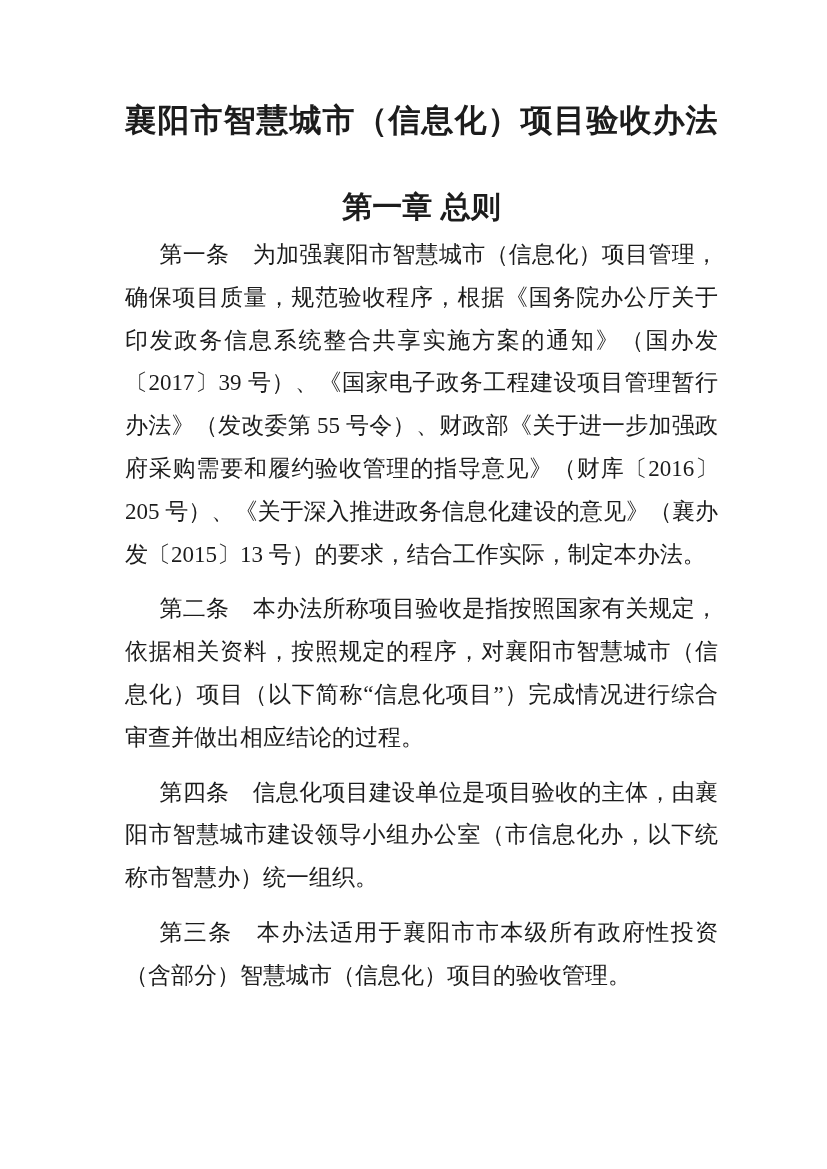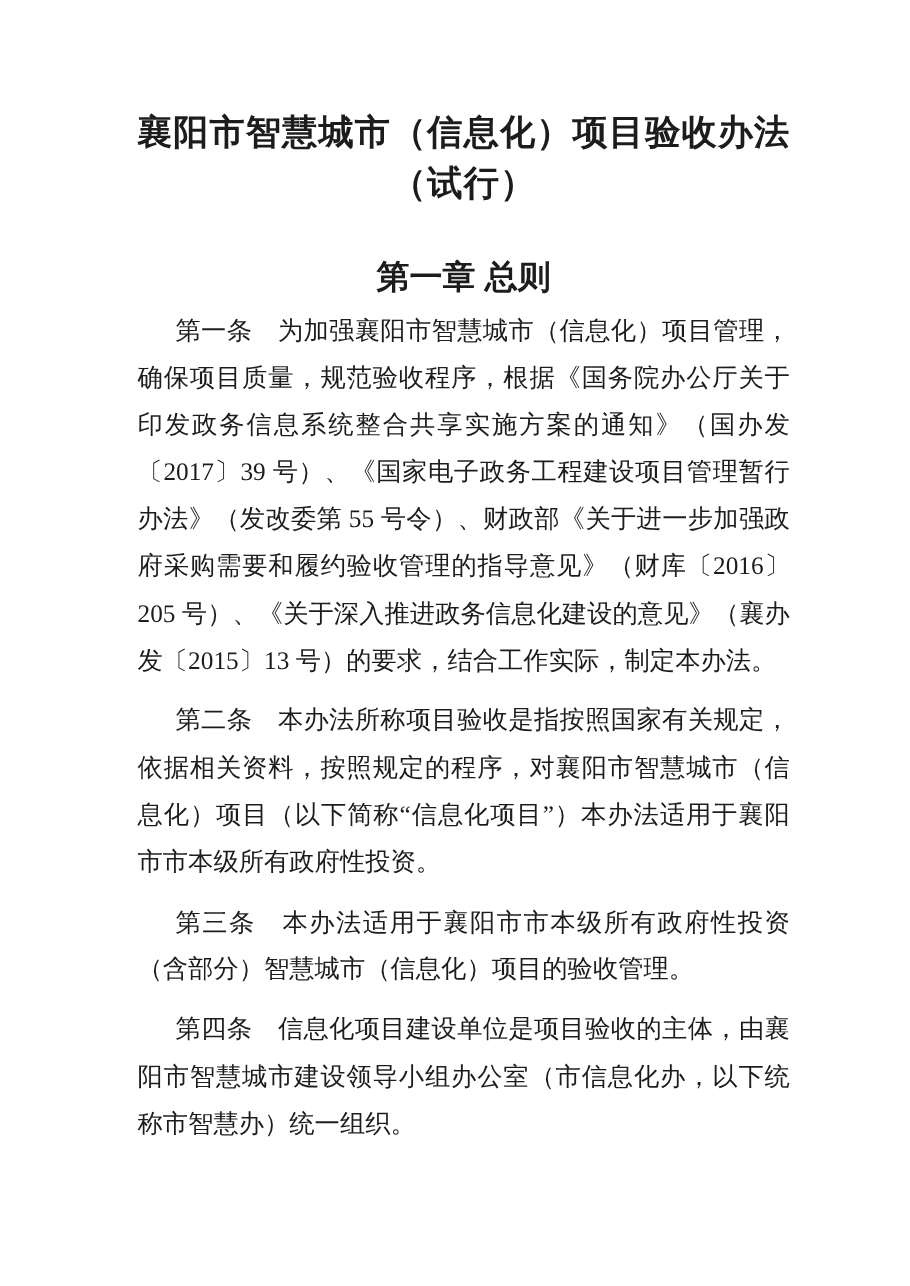--- a/index.html
+++ b/index.html
@@ -55,26 +55,25 @@
   }
 </style>
 </head>
 <body>
 
 <div class="page">
   <div class="content">
 
     <div class="doc-title">
       <div>襄阳市智慧城市（信息化）项目验收办法</div>
-      <div>（试行）</div>
     </div>
 
     <div class="chapter-heading">第一章 总则</div>
 
     <div class="body-text">
       <p>第一条　为加强襄阳市智慧城市（信息化）项目管理，确保项目质量，规范验收程序，根据《国务院办公厅关于印发政务信息系统整合共享实施方案的通知》（国办发〔2017〕39 号）、《国家电子政务工程建设项目管理暂行办法》（发改委第 55 号令）、财政部《关于进一步加强政府采购需要和履约验收管理的指导意见》（财库〔2016〕205 号）、《关于深入推进政务信息化建设的意见》（襄办发〔2015〕13 号）的要求，结合工作实际，制定本办法。</p>
-      <p>第二条　本办法所称项目验收是指按照国家有关规定，依据相关资料，按照规定的程序，对襄阳市智慧城市（信息化）项目（以下简称“信息化项目”）本办法适用于襄阳市市本级所有政府性投资。</p>
+      <p>第二条　本办法所称项目验收是指按照国家有关规定，依据相关资料，按照规定的程序，对襄阳市智慧城市（信息化）项目（以下简称“信息化项目”）完成情况进行综合审查并做出相应结论的过程。</p>
+      <p>第四条　信息化项目建设单位是项目验收的主体，由襄阳市智慧城市建设领导小组办公室（市信息化办，以下统称市智慧办）统一组织。</p>
       <p>第三条　本办法适用于襄阳市市本级所有政府性投资（含部分）智慧城市（信息化）项目的验收管理。</p>
-      <p>第四条　信息化项目建设单位是项目验收的主体，由襄阳市智慧城市建设领导小组办公室（市信息化办，以下统称市智慧办）统一组织。</p>
     </div>
 
   </div>
 </div>
 
 </body></html>

